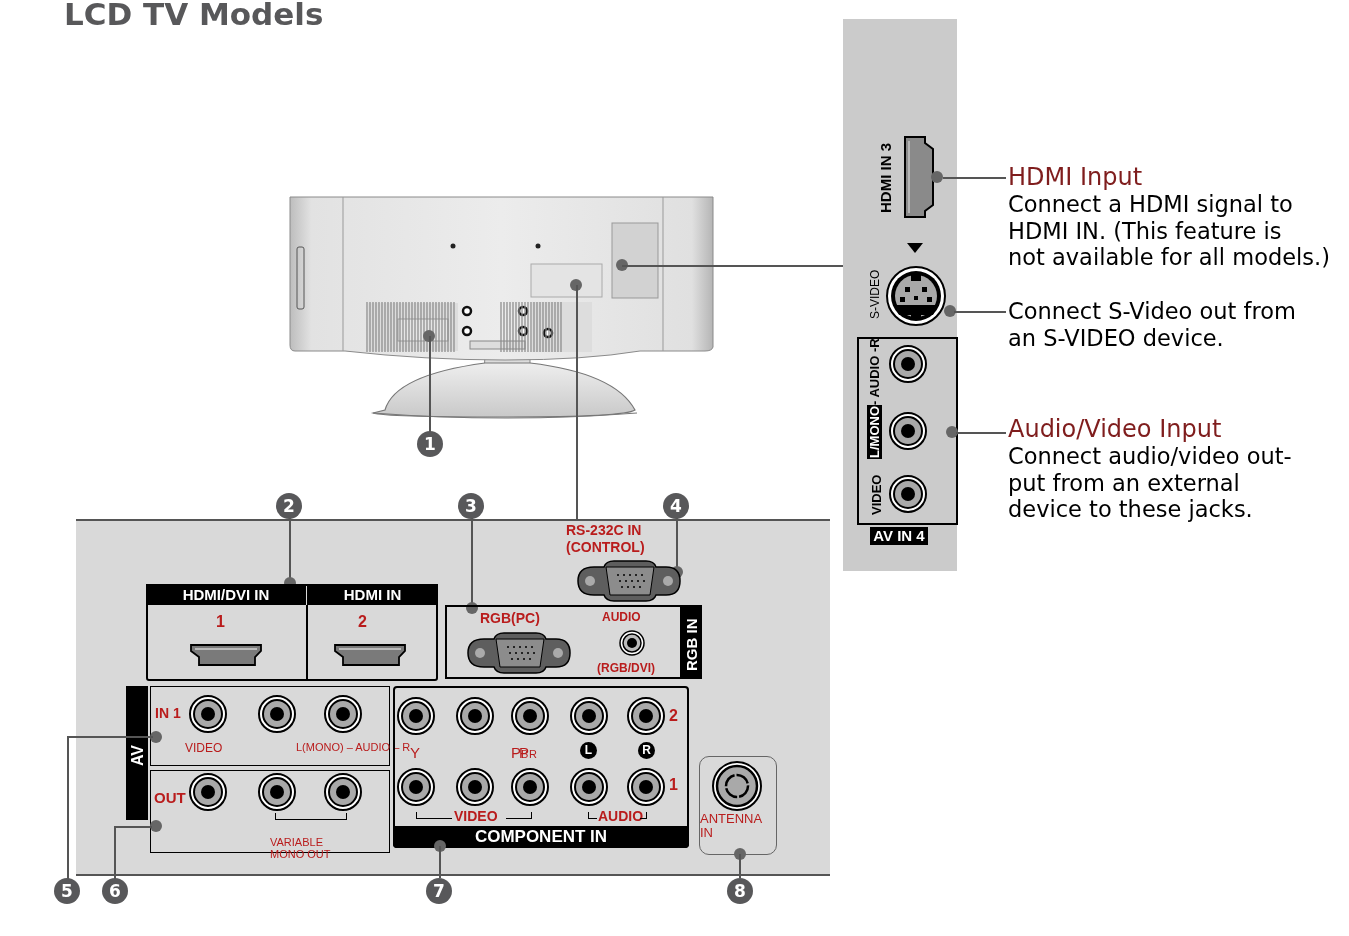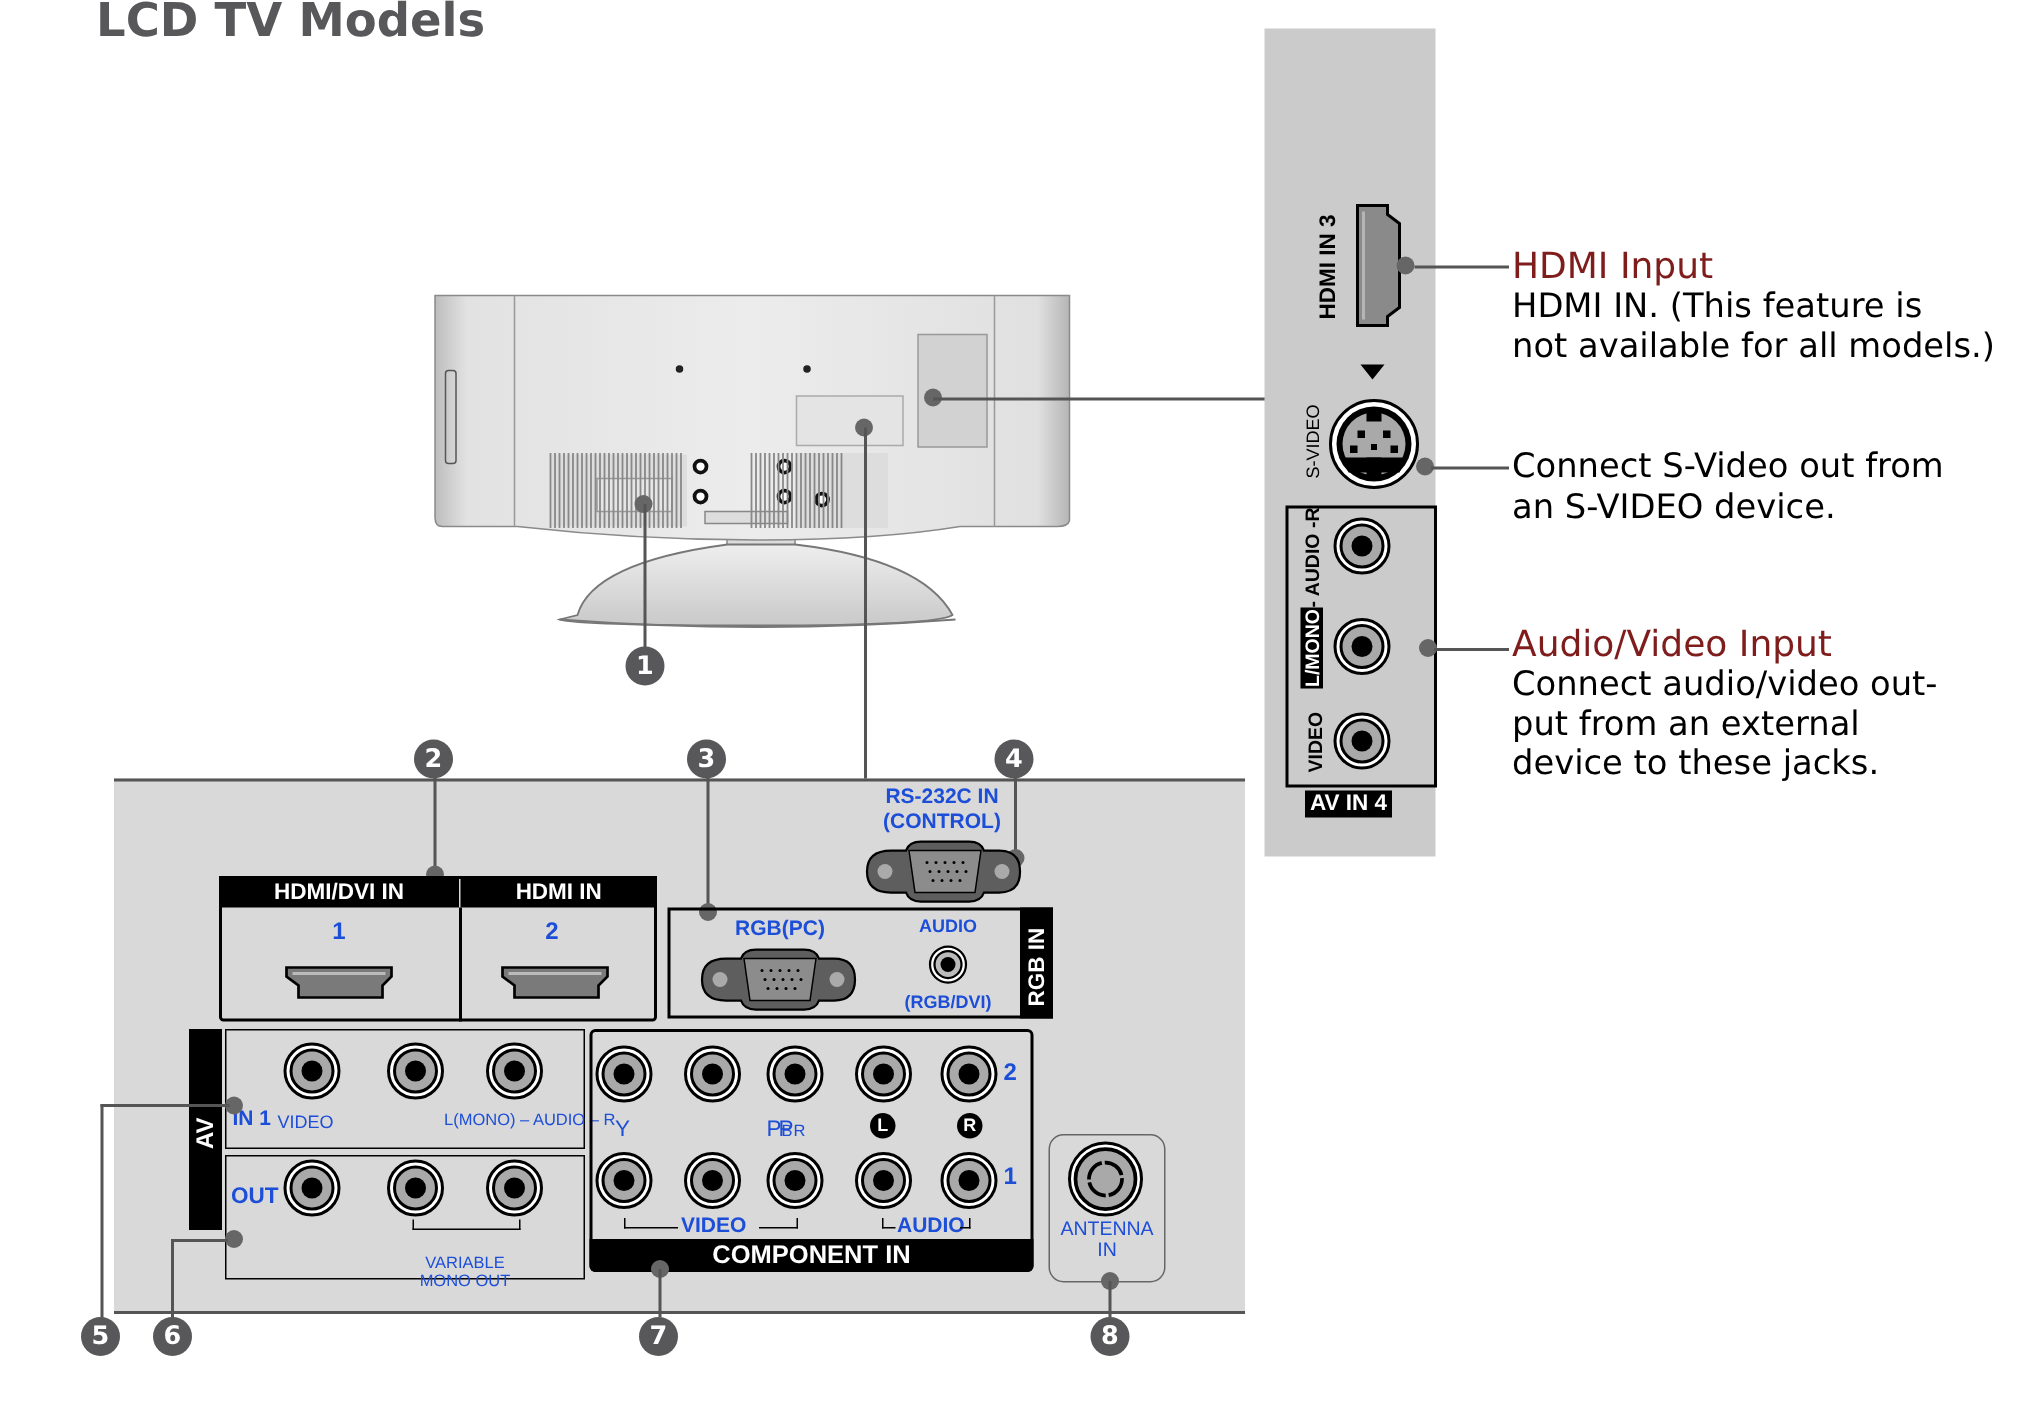--- a/index.html
+++ b/index.html
@@ -10,21 +10,21 @@
   #side-panel{left:843px;top:19px;width:114px;height:552px;background:#cbcbcb;}
   .vtext{position:absolute;transform:rotate(-90deg);transform-origin:left top;white-space:nowrap;font-weight:bold;color:#000;}
   .callout-title{font-family:"DejaVu Sans",sans-serif;font-size:24px;color:#7f1d1d;line-height:27px;}
   .callout-body{font-family:"DejaVu Sans",sans-serif;font-size:22.5px;color:#000;line-height:26.5px;}
   .badge{position:absolute;width:26px;height:26px;border-radius:50%;background:#58585a;color:#fff;font-family:"DejaVu Sans",sans-serif;font-weight:bold;font-size:17px;text-align:center;line-height:26px;}
   .dot{position:absolute;width:12px;height:12px;border-radius:50%;background:#666;}
   .hl{position:absolute;height:1.5px;background:#555;}
   .vl{position:absolute;width:1.5px;background:#555;}
   
   #back-panel{left:76px;top:519px;width:754px;height:353px;background:#d9d9d9;border-top:2px solid #555;border-bottom:2px solid #555;}
-  .lbl{position:absolute;font-weight:bold;color:#1d4ed8;font-size:13px;white-space:nowrap;text-align:center;}
+  .lbl{position:absolute;font-weight:bold;color:#b91c1c;font-size:13px;white-space:nowrap;}
   .blackbar{position:absolute;background:#000;color:#fff;font-weight:bold;text-align:center;white-space:nowrap;}
   .rca{position:absolute;width:38px;height:38px;border-radius:50%;background:#fff;border:2px solid #000;box-sizing:border-box;}
   .rca::before{content:"";position:absolute;left:2px;top:2px;width:30px;height:30px;border-radius:50%;background:#a9a9a9;border:2px solid #000;box-sizing:border-box;}
   .rca::after{content:"";position:absolute;left:10px;top:10px;width:14px;height:14px;border-radius:50%;background:#000;}
   .box{position:absolute;border:2px solid #000;box-sizing:border-box;}
 </style>
 </head>
 <body>
 
 <div id="page-title" class="abs">LCD TV Models</div>
@@ -178,20 +178,21 @@
   <div class="rca" style="left:46px;top:456px;"></div>
   <div class="blackbar" style="left:27px;top:508px;width:58px;height:18px;font-size:15px;line-height:18px;">AV IN 4</div>
 </div>
 
 <div class="hl" style="left:943px;top:177px;width:63px;"></div>
 <div class="hl" style="left:954px;top:311px;width:52px;"></div>
 <div class="hl" style="left:956px;top:432px;width:50px;"></div>
 
 <div class="abs" style="left:1008px;top:164px;">
   <div class="callout-title">HDMI Input</div>
+  <div class="callout-body">Connect a HDMI signal to</div>
   <div class="callout-body">HDMI IN. (This feature is</div>
   <div class="callout-body">not available for all models.)</div>
 </div>
 <div class="abs" style="left:1008px;top:298px;">
   <div class="callout-body">Connect S-Video out from</div>
   <div class="callout-body">an S-VIDEO device.</div>
 </div>
 <div class="abs" style="left:1008px;top:416px;">
   <div class="callout-title">Audio/Video Input</div>
   <div class="callout-body">Connect audio/video out-</div>
@@ -288,21 +289,21 @@
   <circle cx="14" cy="14" r="9" fill="#bbb" stroke="#000" stroke-width="1.5"></circle>
   <circle cx="14" cy="14" r="5" fill="#000"></circle>
 </svg>
 <div class="lbl" style="left:597px;top:661px;width:70px;font-size:12px;">(RGB/DVI)</div>
 
 <div class="blackbar" style="left:126px;top:686px;width:22px;height:134px;">
   <div class="vtext" style="left:3px;top:80px;color:#fff;font-size:16px;">AV</div>
 </div>
 <div class="box" style="left:150px;top:686px;width:240px;height:80px;border-width:1.5px;"></div>
 <div class="box" style="left:150px;top:770px;width:240px;height:83px;border-width:1.5px;"></div>
-<div class="lbl" style="left:155px;top:737px;font-size:14px;">IN 1</div>
+<div class="lbl" style="left:155px;top:705px;font-size:14px;">IN 1</div>
 <div class="rca" style="left:189px;top:695px;"></div>
 <div class="rca" style="left:258px;top:695px;"></div>
 <div class="rca" style="left:324px;top:695px;"></div>
 <div class="lbl" style="left:185px;top:741px;font-size:12px;font-weight:normal;">VIDEO</div>
 <div class="lbl" style="left:256px;top:741px;font-size:11px;font-weight:normal;padding-left:40px;">L(MONO) – AUDIO – R</div>
 <div class="dot" style="left:150px;top:731px;"></div>
 <div class="hl" style="left:67px;top:736px;width:86px;"></div>
 <div class="vl" style="left:67px;top:736px;height:143px;"></div>
 <div class="badge" style="left:54px;top:878px;">5</div>
 

